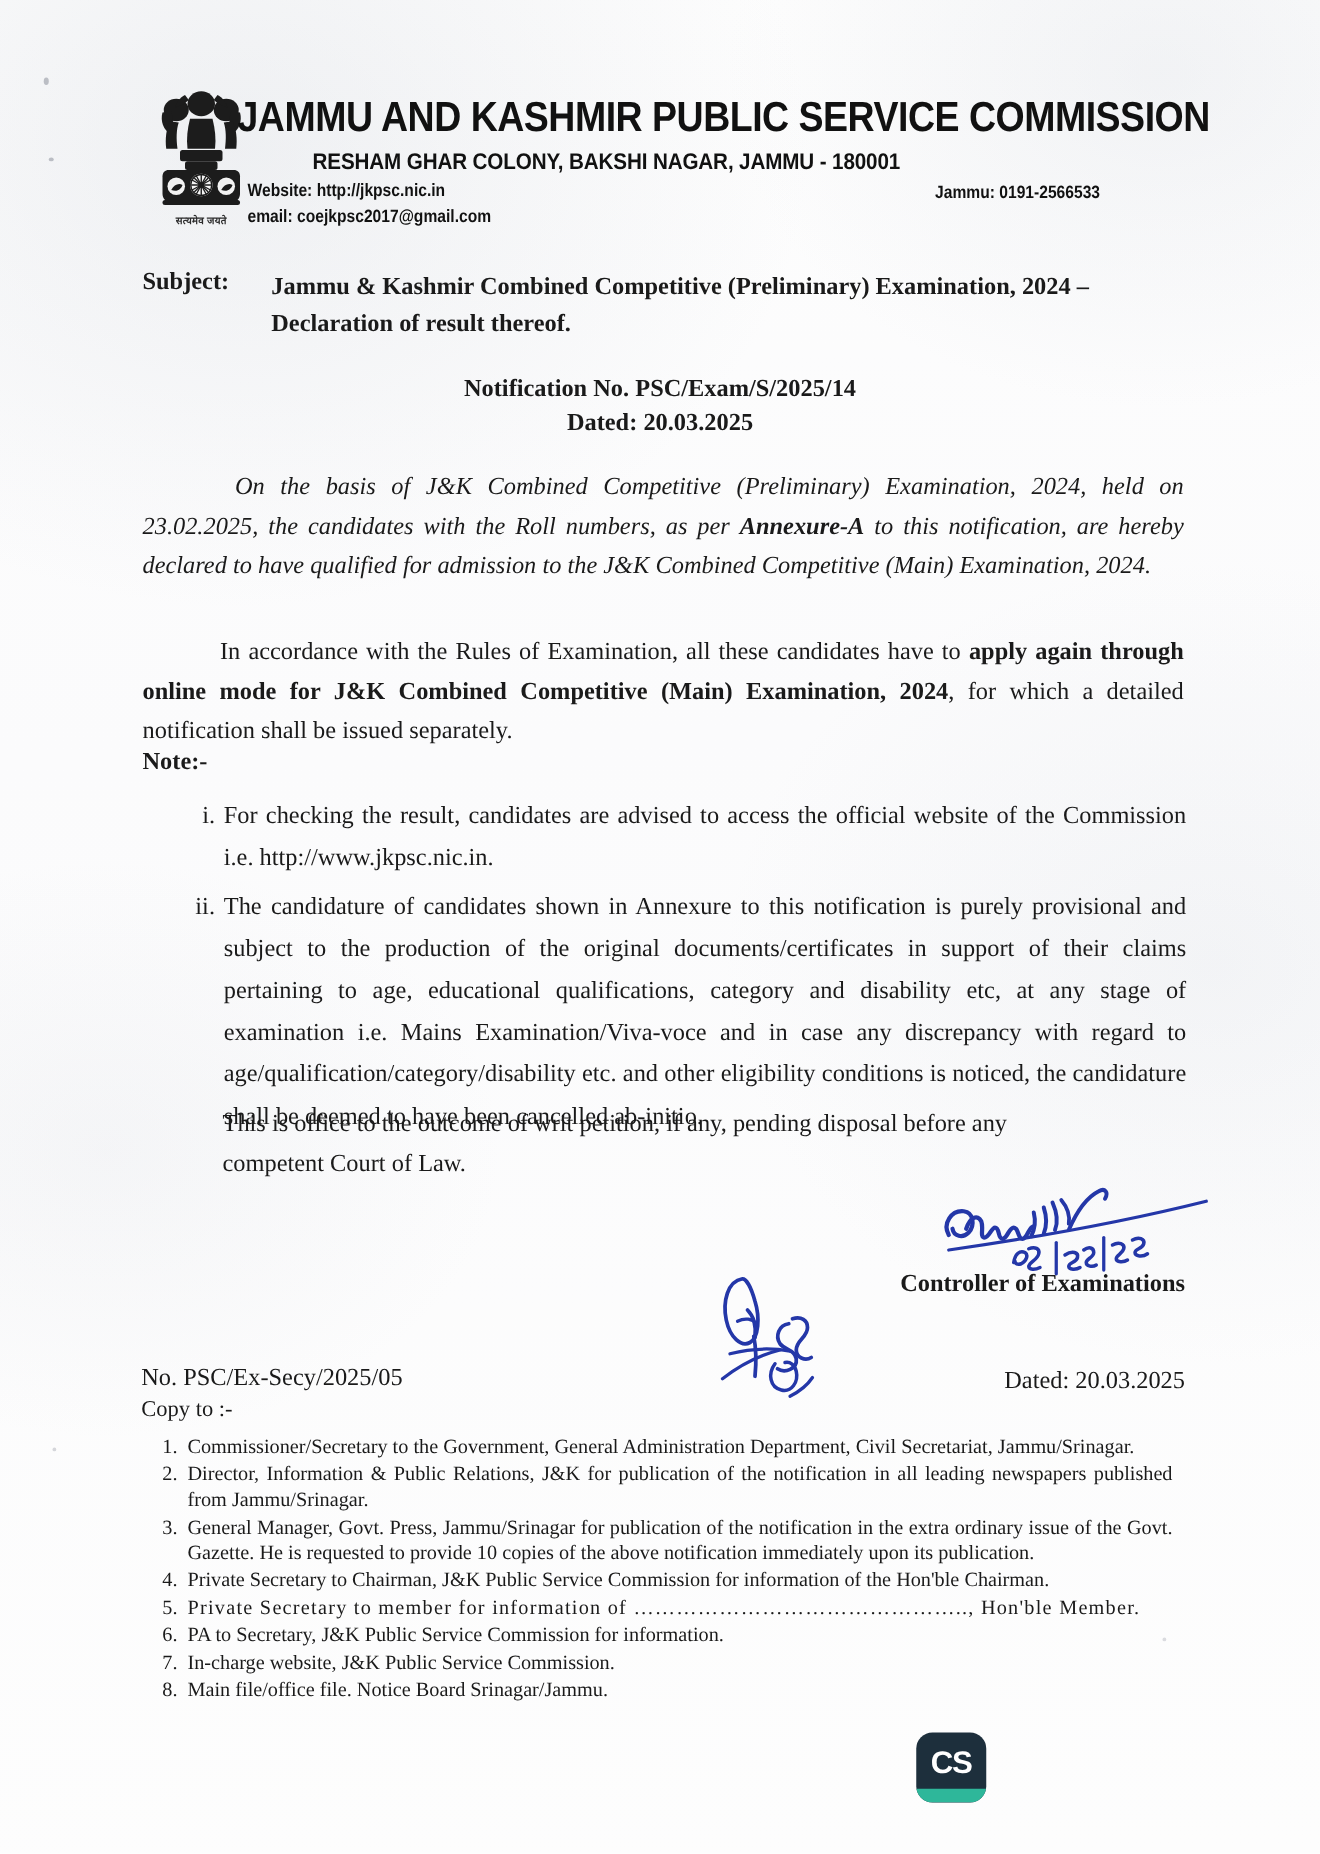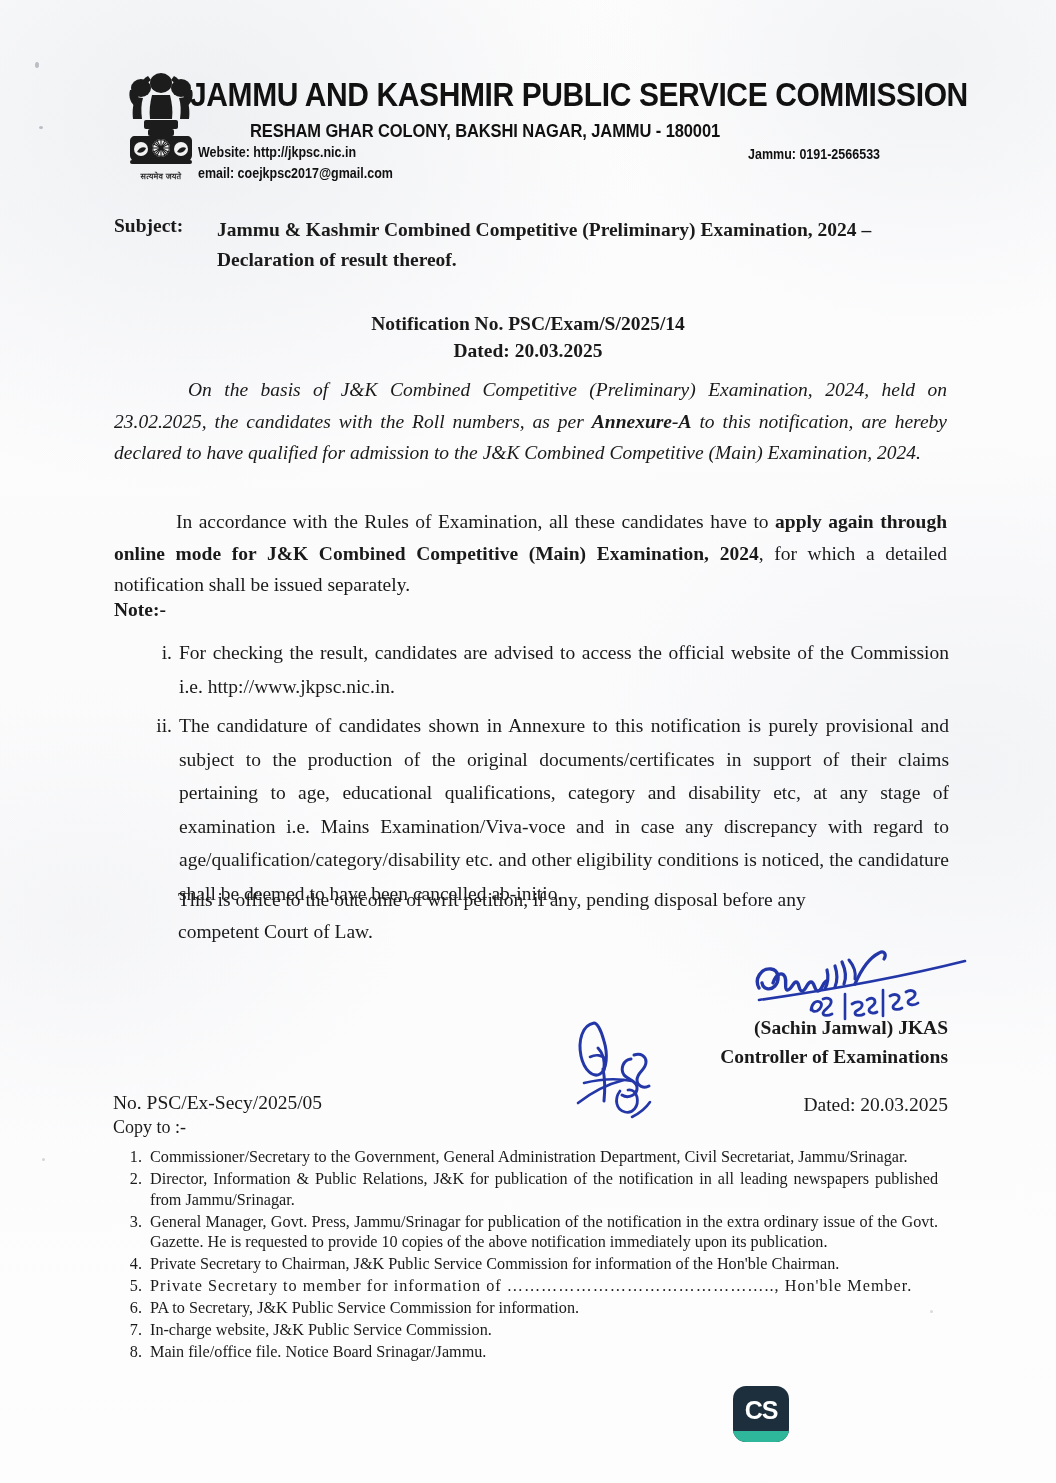--- a/index.html
+++ b/index.html
@@ -152,21 +152,20 @@
 
   
   .notif {
     position: absolute;
     left: 0; right: 0;
     top: 298px;
     text-align: center;
     font-weight: 700;
     font-size: 19.5px;
     line-height: 27px;
-    margin-top: 12px;
   }
 
   
   .para {
     position: absolute;
     font-size: 19.5px;
     line-height: 31.5px;
     text-align: justify;
     text-justify: inter-word;
   }
@@ -466,21 +465,20 @@
         <path d="M6 88c14-11 30-19 46-23" stroke-width="2.6"></path>
         <path d="M59 44c-8 1-11 10-7 16 4 5 12 5 13 12 1 8-9 12-15 8" stroke-width="3"></path>
         <path d="M62 40c7-2 12 1 12 7 0 8-9 10-9 18 0 6 7 9 12 6" stroke-width="3"></path>
         <path d="M48 76c-6 8-4 19 5 21 8 2 14-6 12-15-1-5-5-8-9-7" stroke-width="2.8"></path>
         <path d="M60 102c8-4 14-9 18-15" stroke-width="2.6"></path>
       </g>
     </svg>
   </div>
 
   <div class="sig-block">
-    <div>(Sachin Jamwal) JKAS</div>
     <div>Controller of Examinations</div>
   </div>
   <div class="sig-date">Dated: 20.03.2025</div>
 
   <div class="file-no">No. PSC/Ex-Secy/2025/05</div>
   <div class="copy-to">Copy to :-</div>
 
   <div class="copy-list">
     <div class="copy-item">
       <span class="cn">1.</span>

